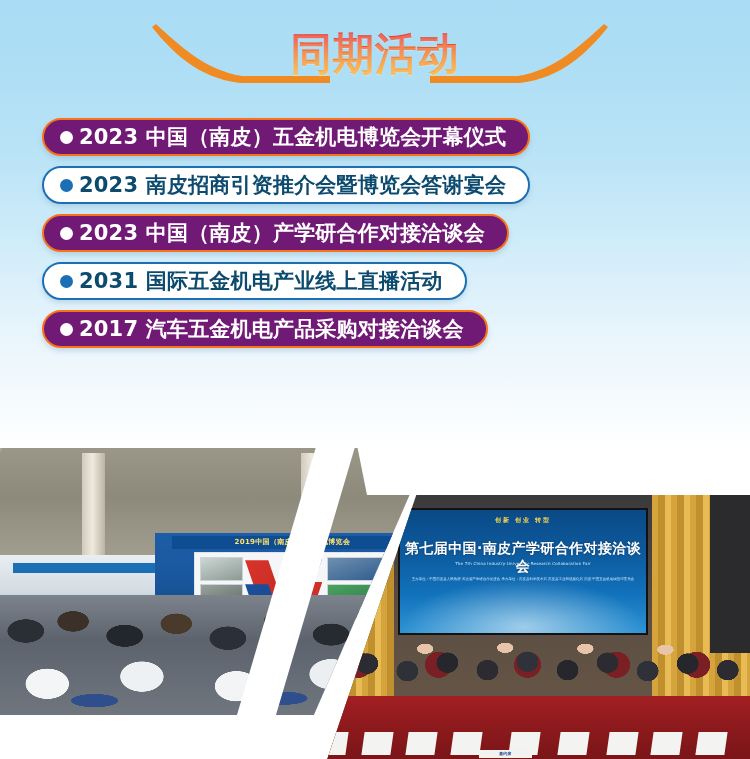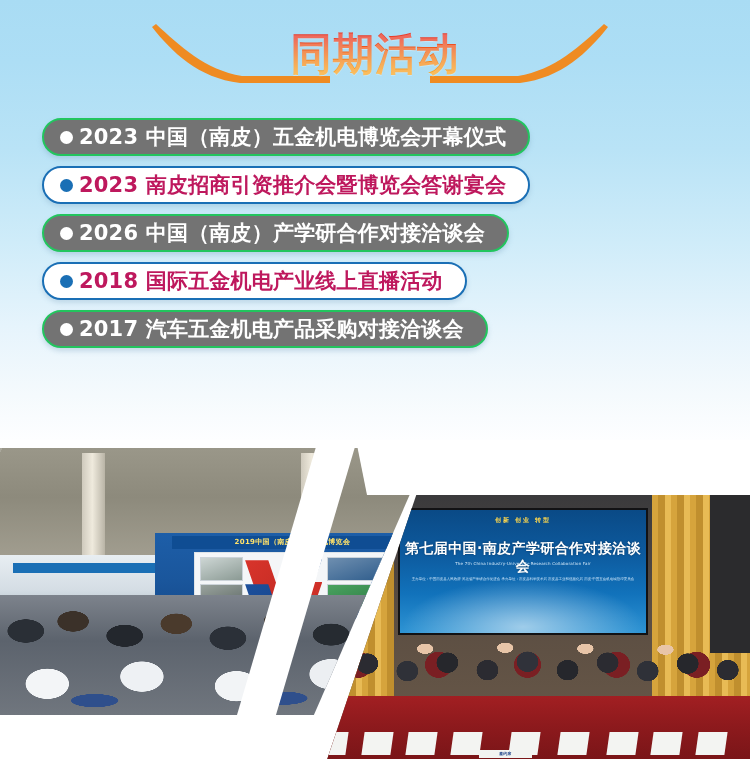--- a/index.html
+++ b/index.html
@@ -111,35 +111,35 @@
   .pill .label {
     font-size: 21px;
     line-height: 24px;
     font-weight: bold;
     letter-spacing: 0.2px;
     font-family: "DejaVu Sans", "Liberation Sans", sans-serif;
   }
 
   
   .pill.filled {
-    background: #737373;
-    border: 2px solid #22c55e;
+    background: #701a75;
+    border: 2px solid #f97316;
     box-shadow: 0 3px 5px rgba(120,160,190,.35);
   }
   .pill.filled .bullet { background: #ffffff; }
   .pill.filled .label  { color: #ffffff; }
 
   
   .pill.outline {
     background: #ffffff;
     border: 2px solid #1a6fb5;
     box-shadow: 0 3px 5px rgba(120,160,190,.30);
   }
   .pill.outline .bullet { background: #1a6fb5; }
-  .pill.outline .label  { color: #be185d; }
+  .pill.outline .label  { color: #0c4a6e; }
 
   
   .photos {
     position: absolute;
     left: 0; top: 440px;
     width: 750px;
     height: 319px;
     background: #ffffff;
   }
 
@@ -385,26 +385,26 @@
       <span class="label">2023 中国（南皮）五金机电博览会开幕仪式</span>
     </div>
 
     <div class="pill outline">
       <span class="bullet"></span>
       <span class="label">2023 南皮招商引资推介会暨博览会答谢宴会</span>
     </div>
 
     <div class="pill filled">
       <span class="bullet"></span>
-      <span class="label">2026 中国（南皮）产学研合作对接洽谈会</span>
+      <span class="label">2023 中国（南皮）产学研合作对接洽谈会</span>
     </div>
 
     <div class="pill outline">
       <span class="bullet"></span>
-      <span class="label">2018 国际五金机电产业线上直播活动</span>
+      <span class="label">2031 国际五金机电产业线上直播活动</span>
     </div>
 
     <div class="pill filled">
       <span class="bullet"></span>
       <span class="label">2017 汽车五金机电产品采购对接洽谈会</span>
     </div>
 
 
   </div>
 

